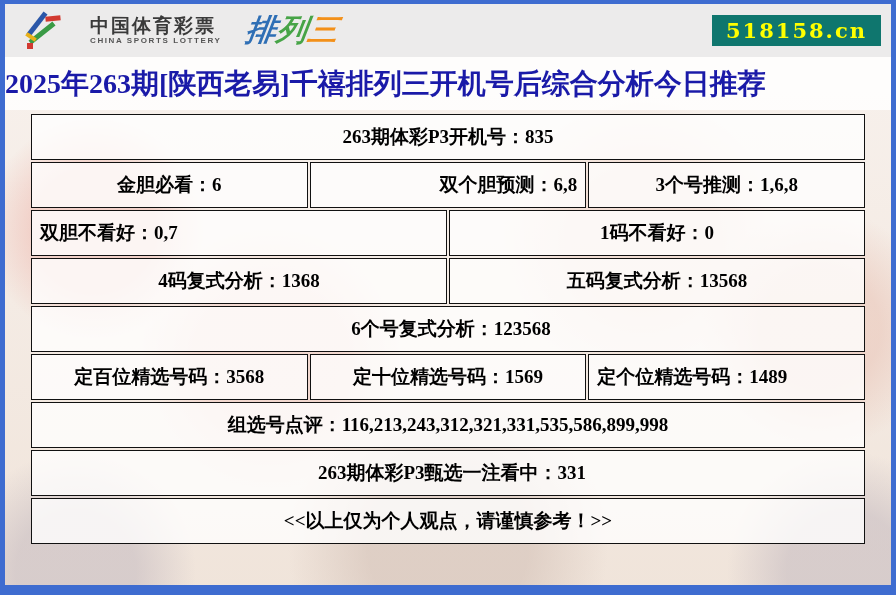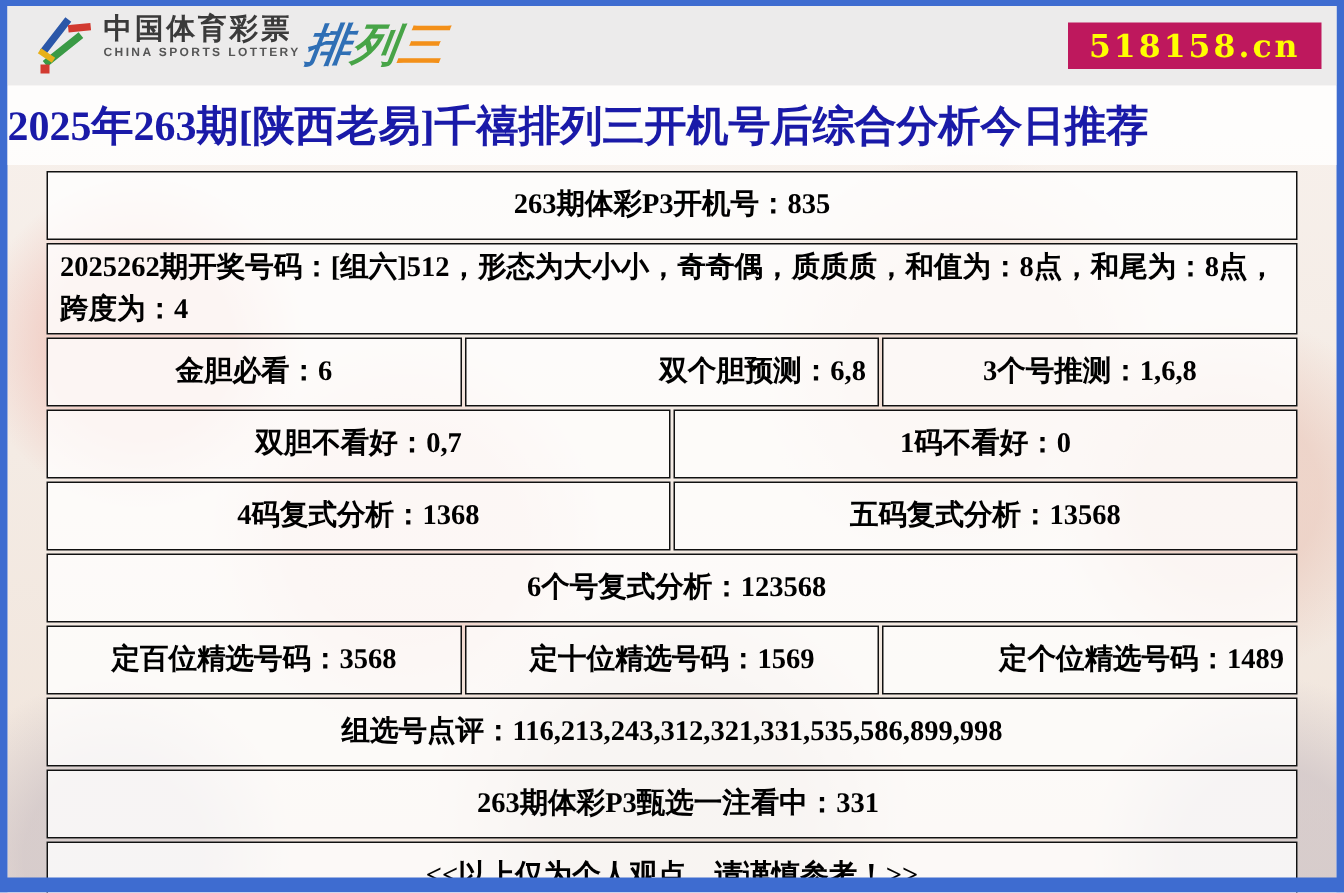--- a/index.html
+++ b/index.html
@@ -11,32 +11,32 @@
           radial-gradient(circle at 10% 38%, rgba(238,185,175,.55) 0 60px, rgba(238,185,175,0) 110px),
           radial-gradient(circle at 30% 60%, rgba(240,195,185,.45) 0 70px, rgba(240,195,185,0) 130px),
           radial-gradient(circle at 72% 40%, rgba(235,200,185,.4) 0 70px, rgba(235,200,185,0) 140px),
           radial-gradient(circle at 92% 55%, rgba(230,185,170,.45) 0 60px, rgba(230,185,170,0) 120px),
           radial-gradient(circle at 50% 92%, rgba(205,185,175,.5) 0 80px, rgba(205,185,175,0) 160px),
           radial-gradient(circle at 8% 96%, rgba(185,175,185,.45) 0 60px, rgba(185,175,185,0) 120px),
           radial-gradient(circle at 95% 96%, rgba(185,175,185,.45) 0 60px, rgba(185,175,185,0) 120px),
           linear-gradient(#f8f2ee,#f0e4da);}
   .header{height:53px;background:#ecebeb;display:flex;align-items:center;
           justify-content:space-between;padding:0 10px 0 16px;}
-  .logo{display:flex;align-items:flex-start;}
+  .logo{display:flex;align-items:center;gap:21px;}
   .logo svg{display:block;margin-right:6px;}
   .logo-text{line-height:1;}
   .logo-cn{font-family:"Liberation Sans","DejaVu Sans",sans-serif;font-weight:bold;
            font-size:19px;color:#3a3a3a;letter-spacing:2px;}
   .logo-en{font-family:"Liberation Sans","DejaVu Sans",sans-serif;font-weight:bold;
            font-size:8px;color:#555;letter-spacing:1.6px;margin-top:2px;}
   .logo-product{font-family:"Liberation Sans","DejaVu Sans",sans-serif;font-weight:bold;
                 font-style:italic;font-size:30px;margin-left:4px;transform:skewX(-8deg);
                 display:flex;gap:1px;}
   .pc0{color:#2f6fb5;} .pc1{color:#47a447;} .pc2{color:#f39019;}
-  .domain-badge{background:#be185d;color:#ff0;font-weight:bold;font-size:21px;
+  .domain-badge{background:#0f766e;color:#ff0;font-weight:bold;font-size:21px;
                 letter-spacing:2px;padding:5px 14px;line-height:1;
                 font-family:"DejaVu Serif","Liberation Serif",serif;}
   .title{height:53px;background:rgba(255,255,255,.82);display:flex;
          align-items:center;justify-content:flex-start;}
   .title h1{margin:0;font-size:28px;font-weight:bold;color:#1a1aa8;
             font-family:"Liberation Serif","DejaVu Serif",serif;white-space:nowrap;}
   .table-wrap{padding:2px 24px 0 24px;}
   table.analysis{width:100%;border-collapse:separate;border-spacing:2px;table-layout:fixed;}
   table.analysis td{border:1px solid #111;background:rgba(255,255,255,.78);
         font-weight:bold;font-size:19px;color:#000;text-align:center;
@@ -85,42 +85,39 @@
           <col style="width:16.66%">
         <col style="width:16.66%">
           <col style="width:16.66%">
           <col style="width:16.66%">
       </colgroup>
       <tbody>
           <tr>
             <td colspan="6" style="text-align: center;">263期体彩P3开机号：835</td>
           </tr>
           <tr>
-            <td colspan="6" style="text-align: left;">2025262期开奖号码：[组六]512，形态为大小小，奇奇偶，质质质，和值为：8点，和尾为：8点，跨度为：4</td>
-          </tr>
-          <tr>
             <td colspan="2" style="text-align: center;">金胆必看：6</td>
             <td colspan="2" style="text-align: right;">双个胆预测：6,8</td>
             <td colspan="2" style="text-align: center;">3个号推测：1,6,8</td>
           </tr>
           <tr>
-            <td colspan="3" style="text-align: center;">双胆不看好：0,7</td>
+            <td colspan="3" style="text-align: left;">双胆不看好：0,7</td>
             <td colspan="3" style="text-align: center;">1码不看好：0</td>
           </tr>
           <tr>
             <td colspan="3" style="text-align: center;">4码复式分析：1368</td>
             <td colspan="3" style="text-align: center;">五码复式分析：13568</td>
           </tr>
           <tr>
             <td colspan="6" style="text-align: center; padding-left: 14px;">6个号复式分析：123568</td>
           </tr>
           <tr>
             <td colspan="2" style="text-align: center;">定百位精选号码：3568</td>
             <td colspan="2" style="text-align: center;">定十位精选号码：1569</td>
-            <td colspan="2" style="text-align: right; margin-top: 13px;">定个位精选号码：1489</td>
+            <td colspan="2" style="text-align: left; margin-top: 13px;">定个位精选号码：1489</td>
           </tr>
           <tr>
             <td colspan="6" style="text-align: center;">组选号点评：116,213,243,312,321,331,535,586,899,998</td>
           </tr>
           <tr>
             <td colspan="6" style="text-align: center; padding-left: 16px;">263期体彩P3甄选一注看中：331</td>
           </tr>
           <tr>
             <td colspan="6" style="text-align: center;">&lt;&lt;以上仅为个人观点，请谨慎参考！&gt;&gt;</td>
           </tr>

